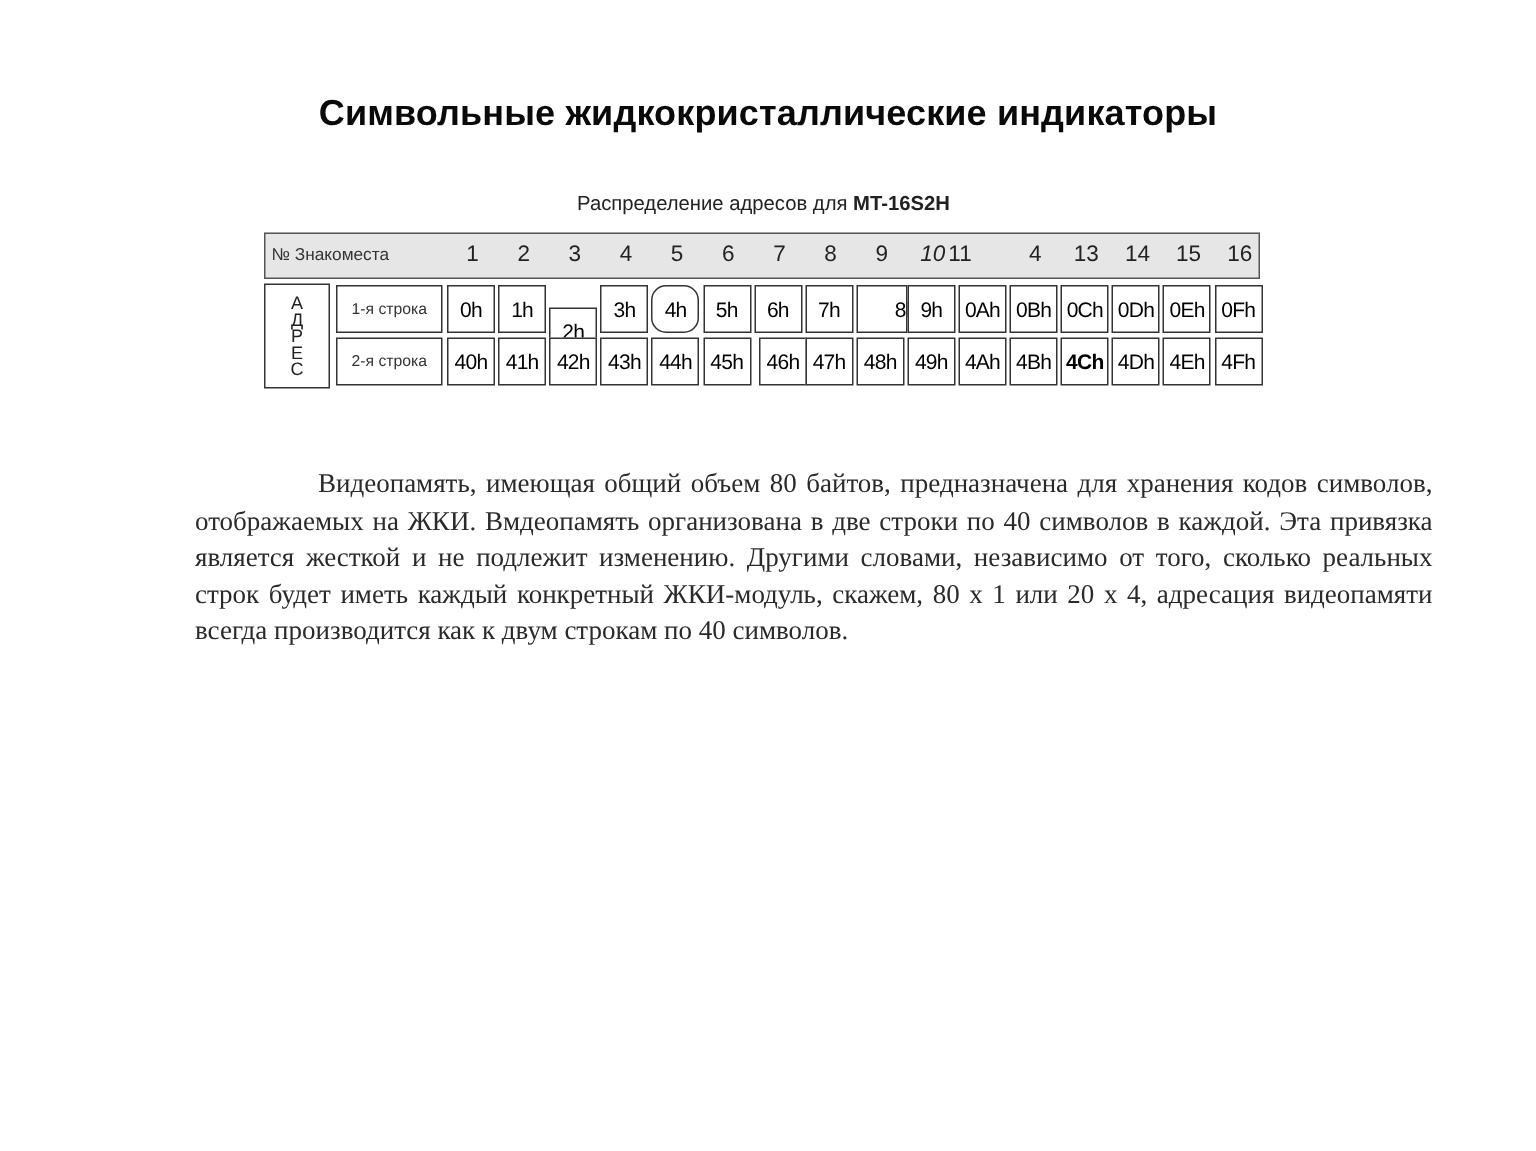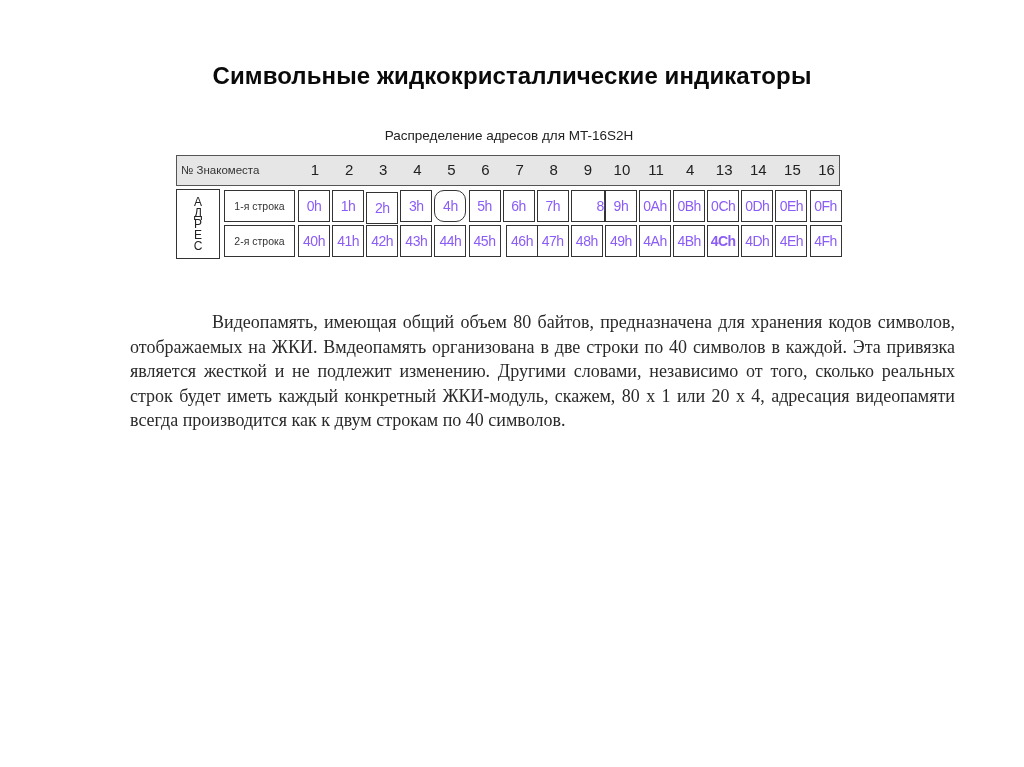--- a/index.html
+++ b/index.html
@@ -9,21 +9,21 @@
     }
     .slide-title {
       position: absolute; left: 0; top: 62px; width: 1024px; text-align: center;
       font-family: "Liberation Sans", sans-serif; font-weight: bold; font-size: 24px;
       color: #0a0a0a; letter-spacing: 0.1px;
     }
     .table-caption {
       position: absolute; left: 176px; width: 666px; top: 128px; text-align: center;
       font-size: 13.5px; color: #222;
     }
-    .table-caption b { font-weight: normal; }
+    .table-caption b { font-weight: bold; }
     .addr-table {
       position: absolute; left: 176px; top: 155px; width: 666px; height: 104px;
     }
     .hdr {
       position: absolute; left: 0; top: 0; width: 664px; height: 31px;
       background: #e6e6e6; border: 1.5px solid #555; box-sizing: border-box;
     }
     .hdr-label {
       position: absolute; left: 4px; top: 8px; font-size: 11.5px; color: #333; white-space: nowrap; text-align: center;
     }
@@ -36,21 +36,21 @@
       display: flex; flex-direction: column; align-items: center; justify-content: center;
       font-size: 12px; line-height: 11px; color: #222;
     }
     .row-label {
       position: absolute; left: 48px; width: 71px; height: 32px;
       border: 1.5px solid #333; box-sizing: border-box; background: #fff;
       font-size: 10.5px; color: #333; display: flex; align-items: center; justify-content: center;
     }
     .cell {
       position: absolute; width: 32px; height: 32px; border: 1.5px solid #333; box-sizing: border-box;
-      background: #fff; font-size: 14px; color: #8b5cf6; display: flex; align-items: center; justify-content: center;
+      background: #fff; font-size: 14px; color: #000000; display: flex; align-items: center; justify-content: center;
       letter-spacing: -0.5px;
     }
     .body-text {
       position: absolute; left: 130px; top: 310px; width: 825px;
       font-family: "Liberation Serif", serif; font-size: 18px; line-height: 24.5px; color: #2a2a2a;
       text-align: justify;
     }
     .body-text p { margin: 0; text-indent: 82px; }
   </style>
 </head>
@@ -66,42 +66,42 @@
     <div id="hdr-nums">
         <span class="hdr-num" style="left: 121px;">1</span>
         <span class="hdr-num" style="left: 155.1px;">2</span>
         <span class="hdr-num" style="left: 189.2px;">3</span>
         <span class="hdr-num" style="left: 223.3px;">4</span>
         <span class="hdr-num" style="left: 257.4px;">5</span>
         <span class="hdr-num" style="left: 291.5px;">6</span>
         <span class="hdr-num" style="left: 325.6px;">7</span>
         <span class="hdr-num" style="left: 359.7px;">8</span>
         <span class="hdr-num" style="left: 393.8px;">9</span>
-        <span class="hdr-num" style="left: 427.9px;">10</span>
-        <span class="hdr-num" style="left: 462px;">11</span>
+        <span class="hdr-num" style="left: 427.9px; font-style: italic;">10</span>
+        <span class="hdr-num" style="left: 446px;">11</span>
         <span class="hdr-num" style="left: 496.1px;">4</span>
         <span class="hdr-num" style="left: 530.2px;">13</span>
         <span class="hdr-num" style="left: 564.3px;">14</span>
         <span class="hdr-num" style="left: 598.4px;">15</span>
         <span class="hdr-num" style="left: 632.5px;">16</span>
       </div>
   </div>
   <div class="addr-label" id="addr-letters">
       <span>А</span>
       <span>Д</span>
       <span>Р</span>
       <span>Е</span>
       <span>С</span>
     </div>
   <div class="row-label" style="top:35px">1-я строка</div>
   <div class="row-label" style="top:70px">2-я строка</div>
   <div id="cells-container">
       <div class="cell" style="left: 122px; top: 35px;">0h</div>
       <div class="cell" style="left: 156.1px; top: 35px;">1h</div>
-      <div class="cell" style="left: 190.2px; top: 37px;">2h</div>
+      <div class="cell" style="left: 190.2px; top: 50px;">2h</div>
       <div class="cell" style="left: 224.3px; top: 35px;">3h</div>
       <div class="cell" style="left: 258.4px; top: 35px; border-radius: 10px;">4h</div>
       <div class="cell" style="left: 292.5px; top: 35px;">5h</div>
       <div class="cell" style="left: 326.6px; top: 35px;">6h</div>
       <div class="cell" style="left: 360.7px; top: 35px;">7h</div>
       <div class="cell" style="left: 394.8px; top: 35px; padding-left: 32px;">8h</div>
       <div class="cell" style="left: 428.9px; top: 35px;">9h</div>
       <div class="cell" style="left: 463px; top: 35px;">0Ah</div>
       <div class="cell" style="left: 497.1px; top: 35px;">0Bh</div>
       <div class="cell" style="left: 531.2px; top: 35px;">0Ch</div>

